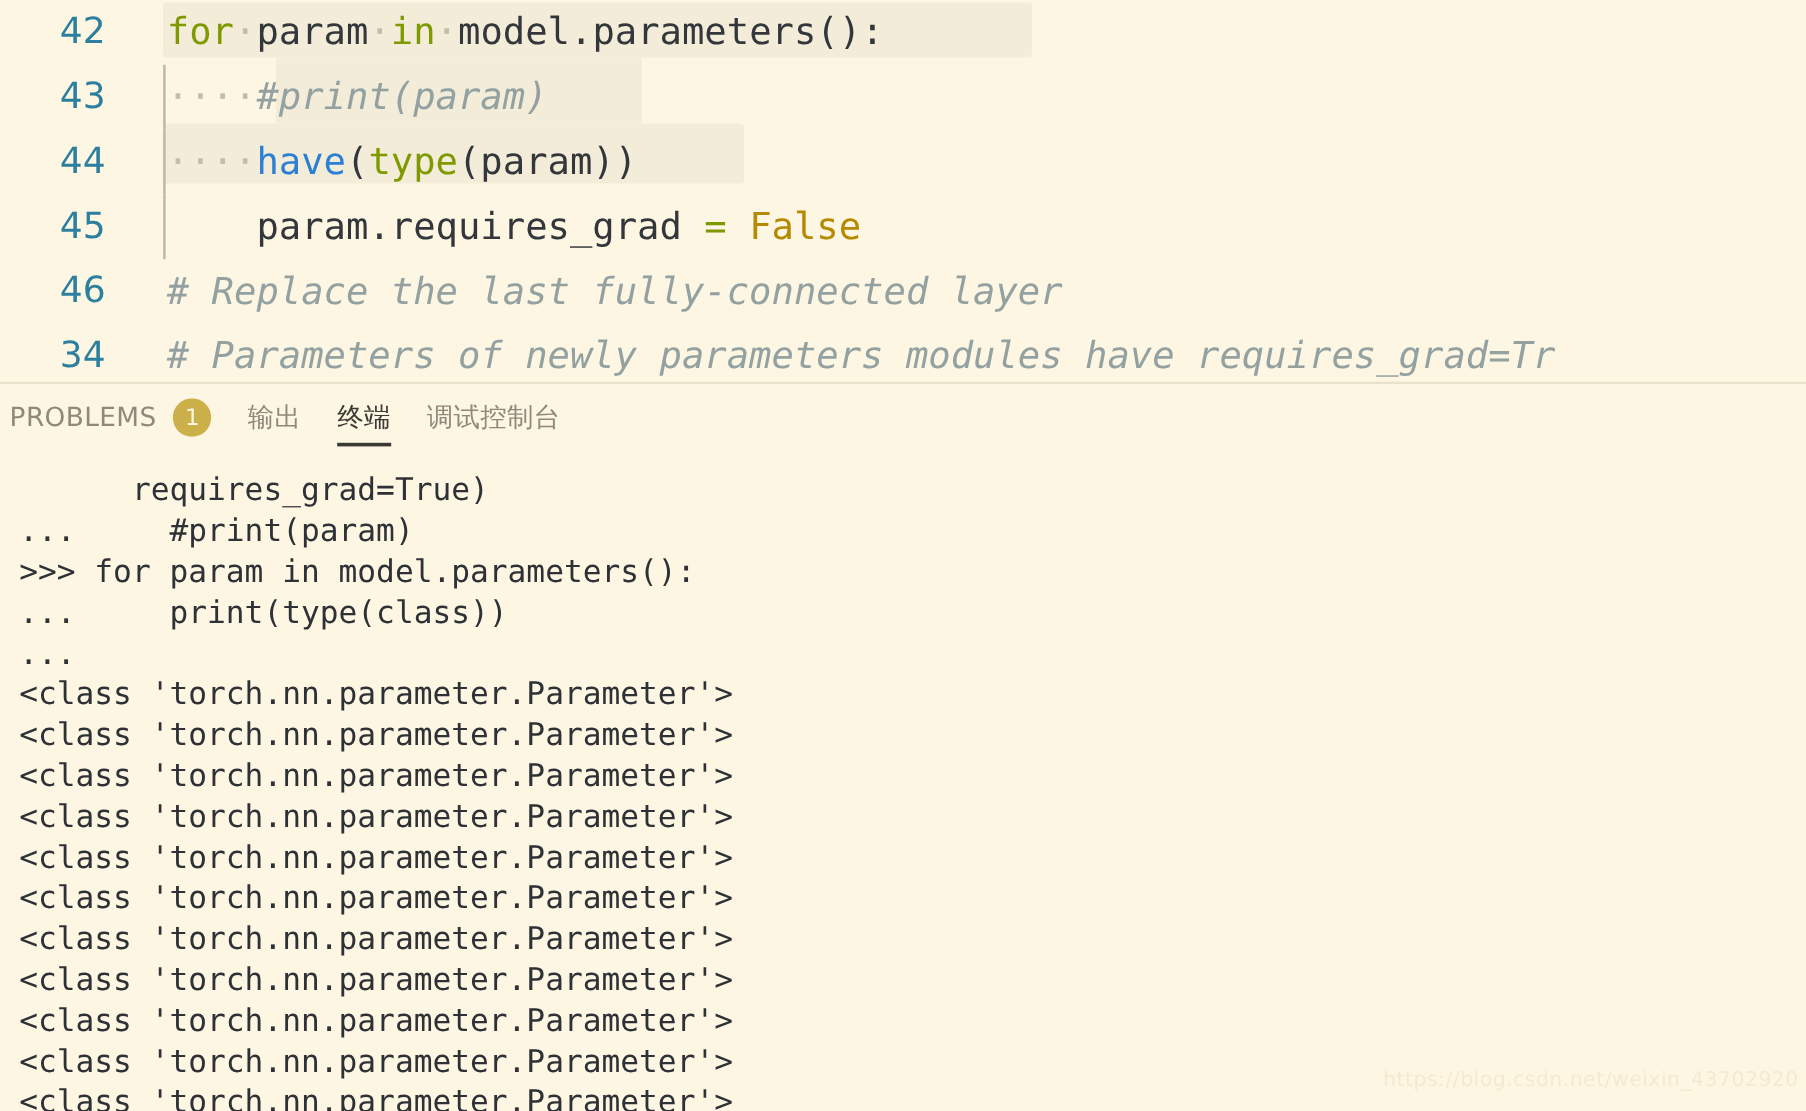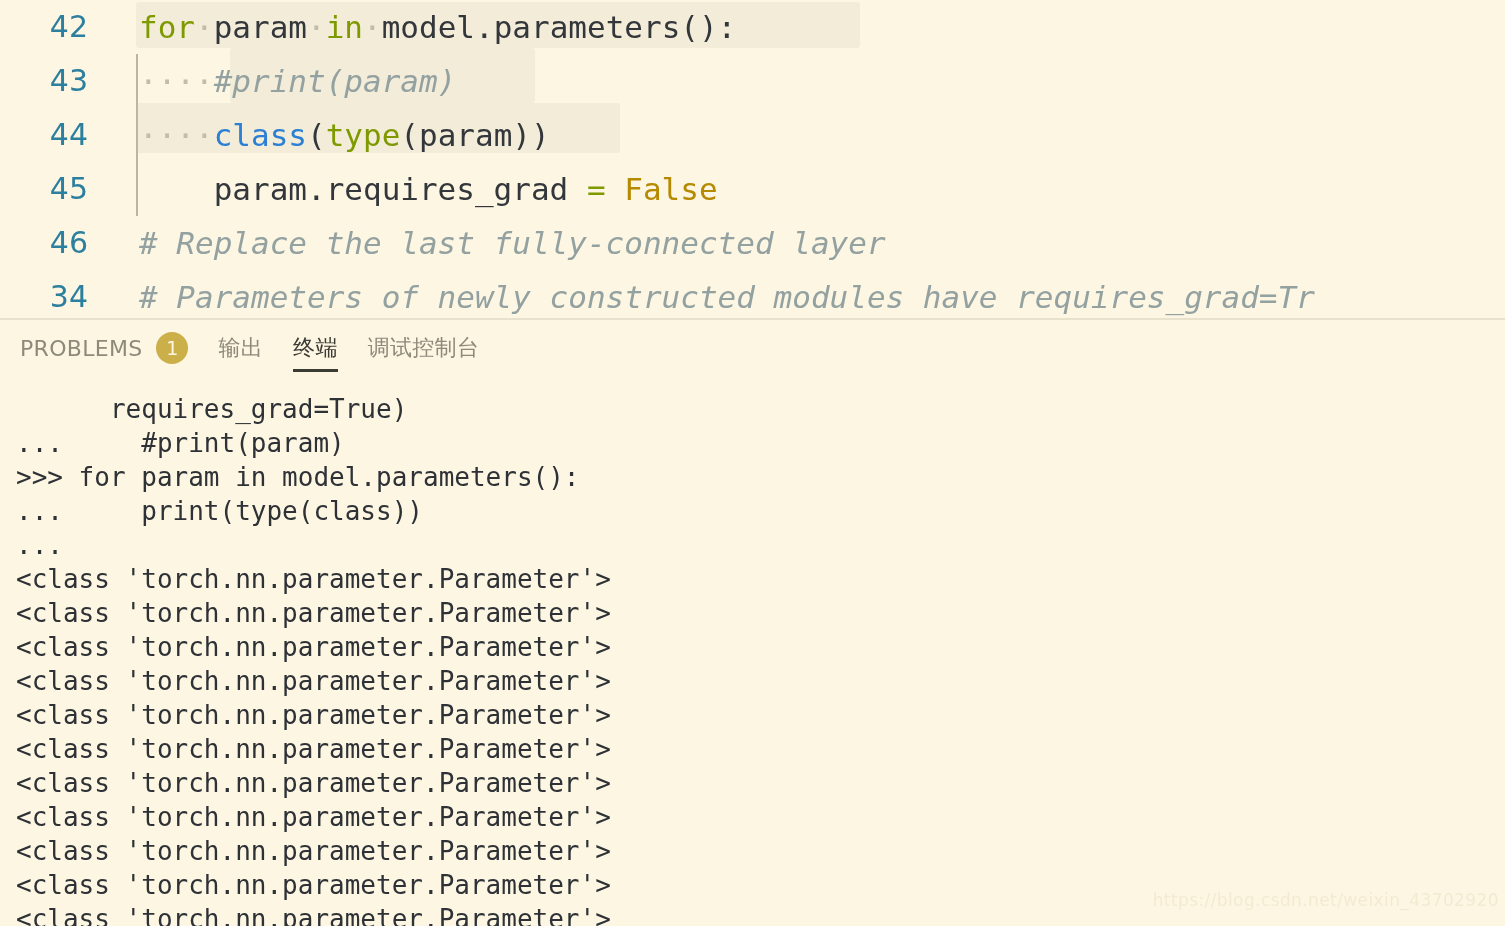--- a/index.html
+++ b/index.html
@@ -81,21 +81,21 @@
   #panel {
     background: #fdf6e3;
     height: 606px;
     overflow: hidden;
     position: relative;
   }
   #panel-tabs {
     display: flex;
     align-items: center;
     height: 56px;
-    padding-left: 20px;
+    padding-left: 8px;
     font-family: "DejaVu Sans", sans-serif;
   }
   .ptab {
     position: relative;
     display: flex;
     align-items: center;
     height: 56px;
     margin-right: 30px;
     font-size: 22px;
     color: #8d8a7c;
@@ -154,24 +154,24 @@
 </head>
 <body>
 
 <div id="editor">
   <div class="sel" style="left:136px; top:2px; width:724px; height:46px;"></div>
   <div class="sel" style="left:230px; top:48px; width:305px; height:55px;"></div>
   <div class="sel" style="left:136px; top:103px; width:484px; height:50px;"></div>
   <div id="editor-lines">
       <div class="code-line"><span class="gutter">42</span><span class="code-text"><span class="kw">for</span><span class="ws">·</span><span class="plain">param</span><span class="ws">·</span><span class="kw">in</span><span class="ws">·</span><span class="plain">model.parameters():</span></span></div>
       <div class="code-line"><span class="gutter">43</span><span class="indent-guide"></span><span class="code-text"><span class="ws">····</span><span class="comment">#print(param)</span></span></div>
-      <div class="code-line"><span class="gutter">44</span><span class="indent-guide"></span><span class="code-text"><span class="ws">····</span><span class="fn-blue">class</span><span class="plain">(</span><span class="kw">type</span><span class="plain">(param))</span></span></div>
+      <div class="code-line"><span class="gutter">44</span><span class="indent-guide"></span><span class="code-text"><span class="ws">····</span><span class="fn-blue">have</span><span class="plain">(</span><span class="kw">type</span><span class="plain">(param))</span></span></div>
       <div class="code-line"><span class="gutter">45</span><span class="indent-guide"></span><span class="code-text"><span class="plain">    param.requires_grad </span><span class="op">=</span><span class="plain"> </span><span class="const">False</span></span></div>
       <div class="code-line"><span class="gutter">46</span><span class="code-text"><span class="comment"># Replace the last fully-connected layer</span></span></div>
-      <div class="code-line"><span class="gutter">34</span><span class="code-text"><span class="comment"># Parameters of newly constructed modules have requires_grad=Tr</span></span></div>
+      <div class="code-line"><span class="gutter">34</span><span class="code-text"><span class="comment"># Parameters of newly parameters modules have requires_grad=Tr</span></span></div>
     </div>
 </div>
 
 <div id="panel-divider"></div>
 
 <div id="panel">
   <div id="panel-tabs">
       <div class="ptab">
         <span>PROBLEMS</span>
         <span class="badge">1</span>

